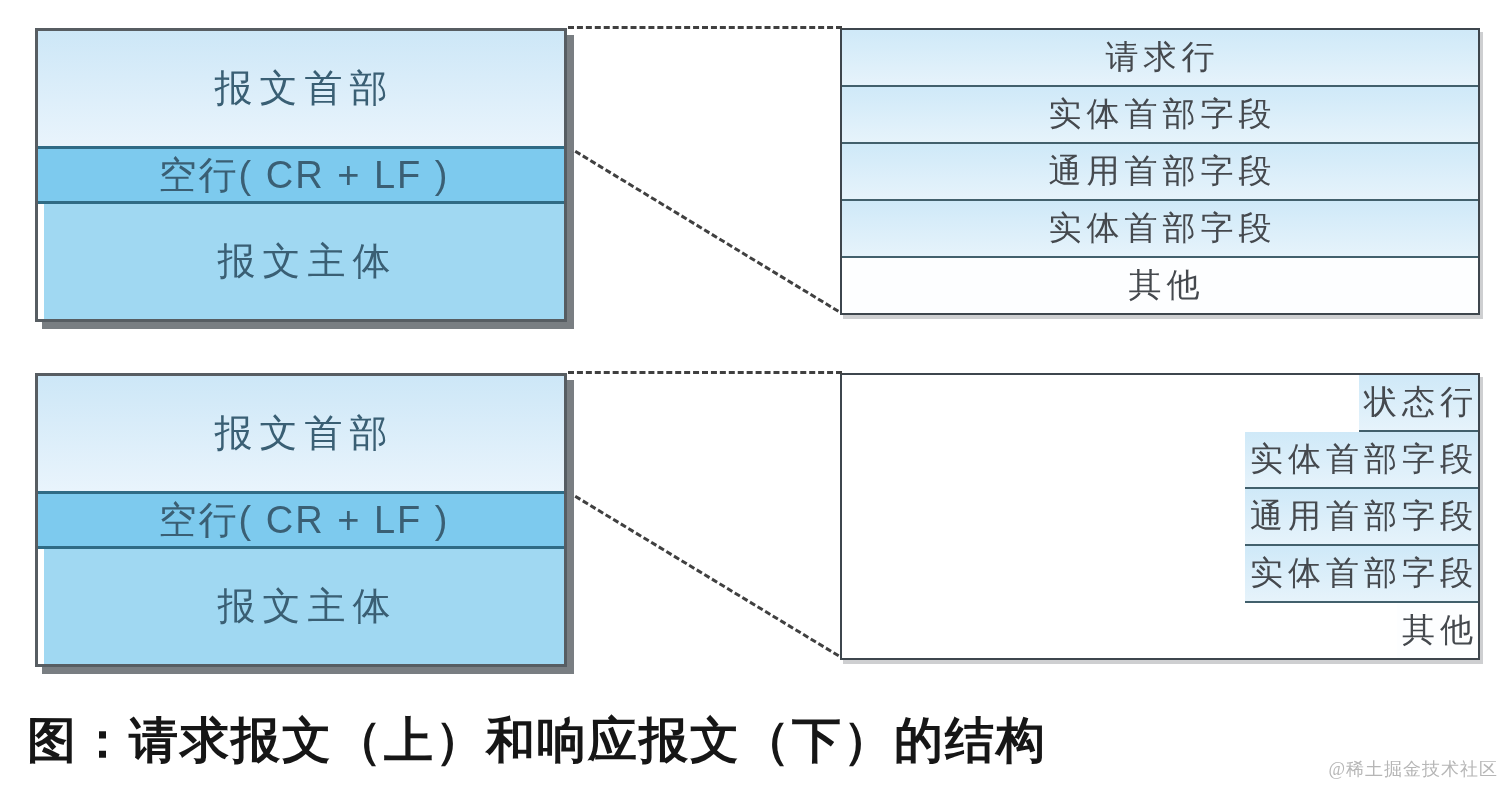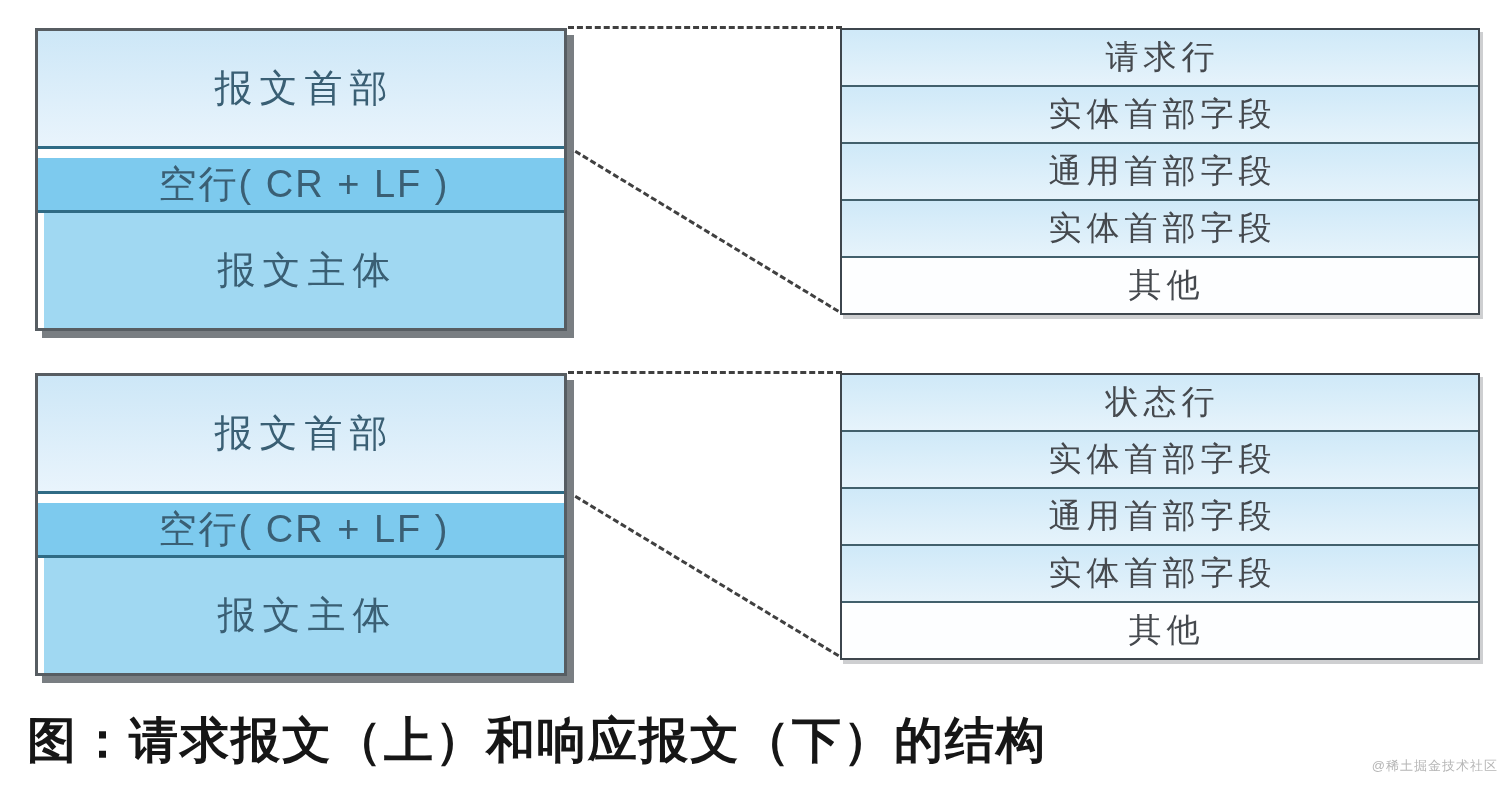--- a/index.html
+++ b/index.html
@@ -41,41 +41,40 @@
     height: 115px;
     background: linear-gradient(180deg, var(--header-top), var(--header-bottom));
     border-bottom: 3px solid var(--sep-left);
   }
   .sec.blank {
     height: 52px;
     background: var(--blank-fill);
     border-bottom: 3px solid var(--sep-left);
     letter-spacing: 2px;
     padding-left: 6px;
-    margin-top: 9px;
   }
   .sec.body {
     height: 115px;
     background: var(--body-fill);
     margin-left: 6px;
   }
 
   
   .detail-box {
     position: absolute;
     left: 840px;
     width: 636px;
     height: 283px;
     border: 2px solid var(--border-right);
     box-shadow: 3px 4px 0 rgba(125,130,135,0.38);
     display: flex;
     flex-direction: column;
   }
   .detail-box.top { top: 28px; }
-  .detail-box.bottom { top: 373px; }
+  .detail-box.bottom { top: 373px; align-items: flex-end; }
 
   .drow {
     flex: 1;
     display: flex;
     align-items: center;
     justify-content: center;
     font-size: 33px;
     letter-spacing: 5px;
     padding-left: 5px;
     color: var(--text-right);
@@ -114,23 +113,24 @@
     font-size: 49px;
     font-weight: 600;
     color: var(--caption);
     letter-spacing: 2px;
     white-space: nowrap;
   }
   .watermark {
     position: absolute;
     right: 14px;
     top: 757px;
-    font-size: 13px;
+    font-size: 18px;
     color: var(--watermark);
     letter-spacing: 1px;
+    font-family: Liberation Serif, serif;
   }
 </style>
 </head>
 <body>
 
 <div class="stage">
 
   <div class="msg-box top">
     <div class="sec header">报文首部</div>
     <div class="sec blank">空行( CR + LF )</div>

